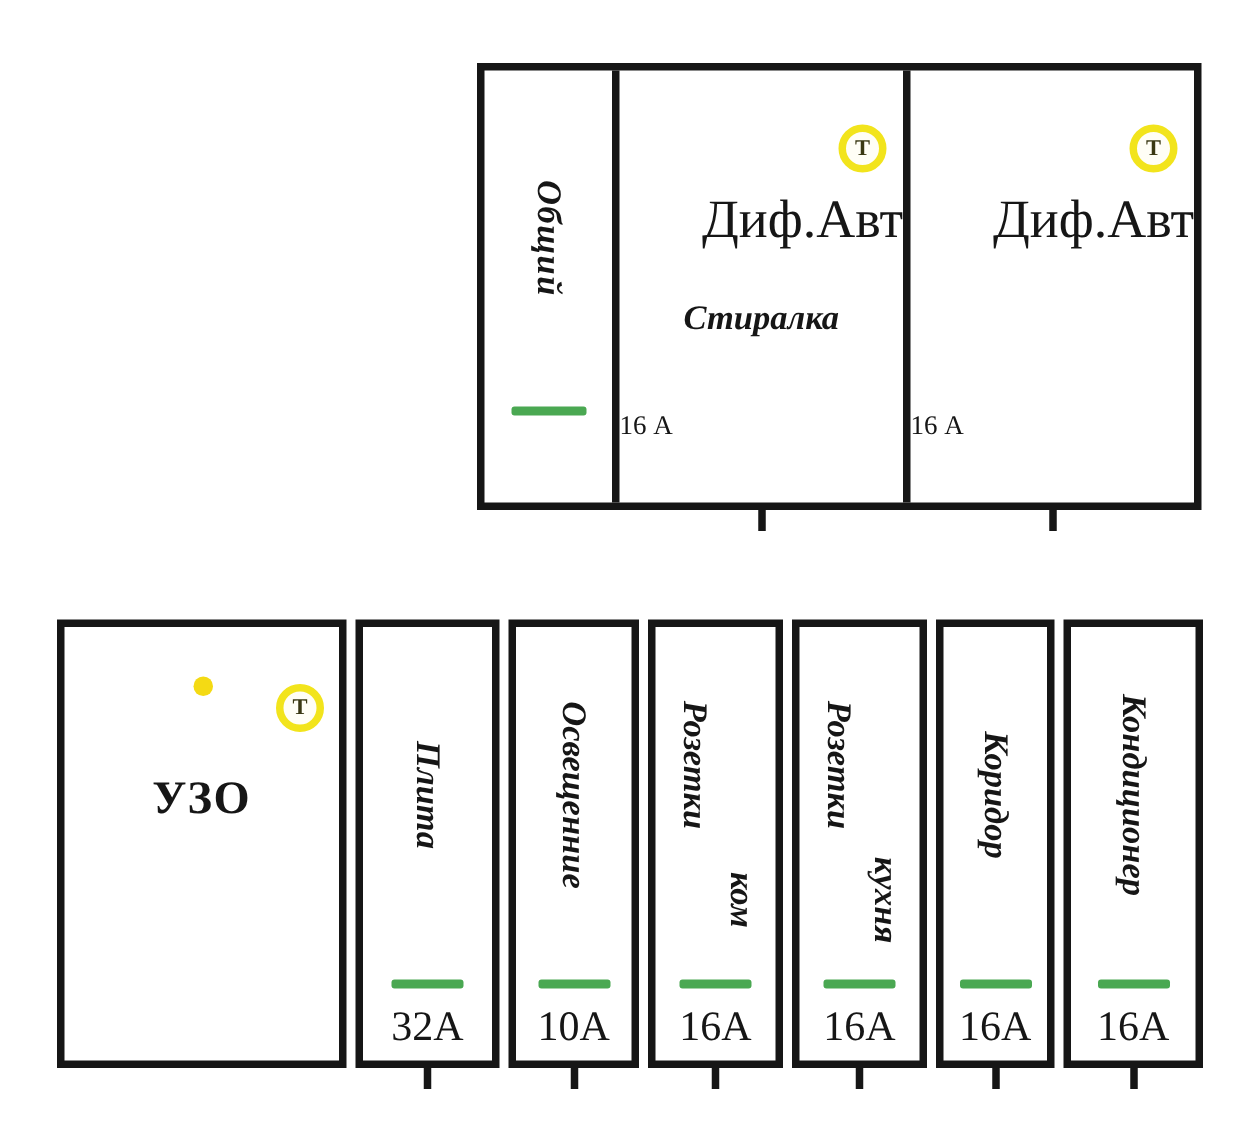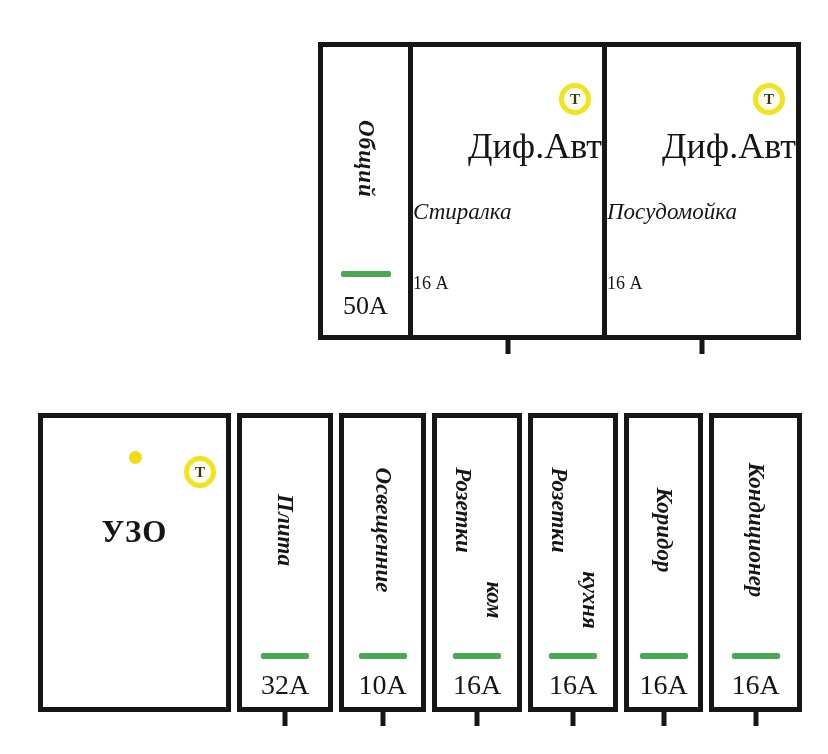--- a/index.html
+++ b/index.html
@@ -27,21 +27,21 @@
   .rating-top { position:absolute; bottom:14px; left:0; right:0; text-align:center; font-size:26px; }
 
   .badge {
     position:absolute; width:22px; height:22px; border:5px solid #f2e41c; border-radius:50%;
     background:#fffef6; display:flex; align-items:center; justify-content:center;
     font-size:15px; font-weight:bold; color:#3a3813;
   }
   .badge-dif { top:36px; right:11px; }
 
   .dif-title { position:absolute; top:78px; left:0; right:0; text-align:right; font-size:36px; }
-  .dif-name  { position:absolute; top:152px; left:0; right:0; font-size:23px; font-weight:normal; font-style:italic; }
+  .dif-name  { position:absolute; top:152px; left:0; right:0; text-align:center; font-size:23px; font-weight:bold; font-style:italic; }
   .dif-rating{ position:absolute; top:226px; left:0; right:4px; font-size:18px; }
 
   .tab { position:absolute; bottom:-19px; left:50%; transform:translateX(-50%); width:5px; height:14px; background:#161616; }
 
   
   #bottom-panel { left:38px; top:413px; display:flex; gap:6px; position:absolute; }
   .uzo-box { position:relative; width:193px; height:299px; border:5px solid #161616; box-sizing:border-box; background:#fff; }
   .dot { position:absolute; top:33px; left:86px; width:13px; height:13px; border-radius:50%; background:#f4da14; }
   .badge-uzo { top:38px; right:10px; }
   .uzo-title { position:absolute; top:96px; left:0; right:0; text-align:center; font-size:31px; font-weight:bold; letter-spacing:1px; }
@@ -66,35 +66,33 @@
 </head>
 <body>
 
 <div class="canvas">
 
   <div class="panel" id="top-panel">
 
     <div class="cell cell-main">
       <span class="vlabel">Общий</span>
       <span class="bar bar-top"></span>
-      <span class="rating-top">50А</span>
     </div>
 
     <div class="cell cell-dif mid">
       <span class="badge badge-dif">Т</span>
       <span class="dif-title">Диф.Авт</span>
       <span class="dif-name">Стиралка</span>
       <span class="dif-rating">16 А</span>
       <span class="tab"></span>
     </div>
 
     <div class="cell cell-dif">
       <span class="badge badge-dif">Т</span>
       <span class="dif-title">Диф.Авт</span>
-      <span class="dif-name">Посудомойка</span>
       <span class="dif-rating">16 А</span>
       <span class="tab"></span>
     </div>
   </div>
 
   <div id="bottom-panel">
 
     <div class="uzo-box">
       <span class="dot"></span>
       <span class="badge badge-uzo">Т</span>

